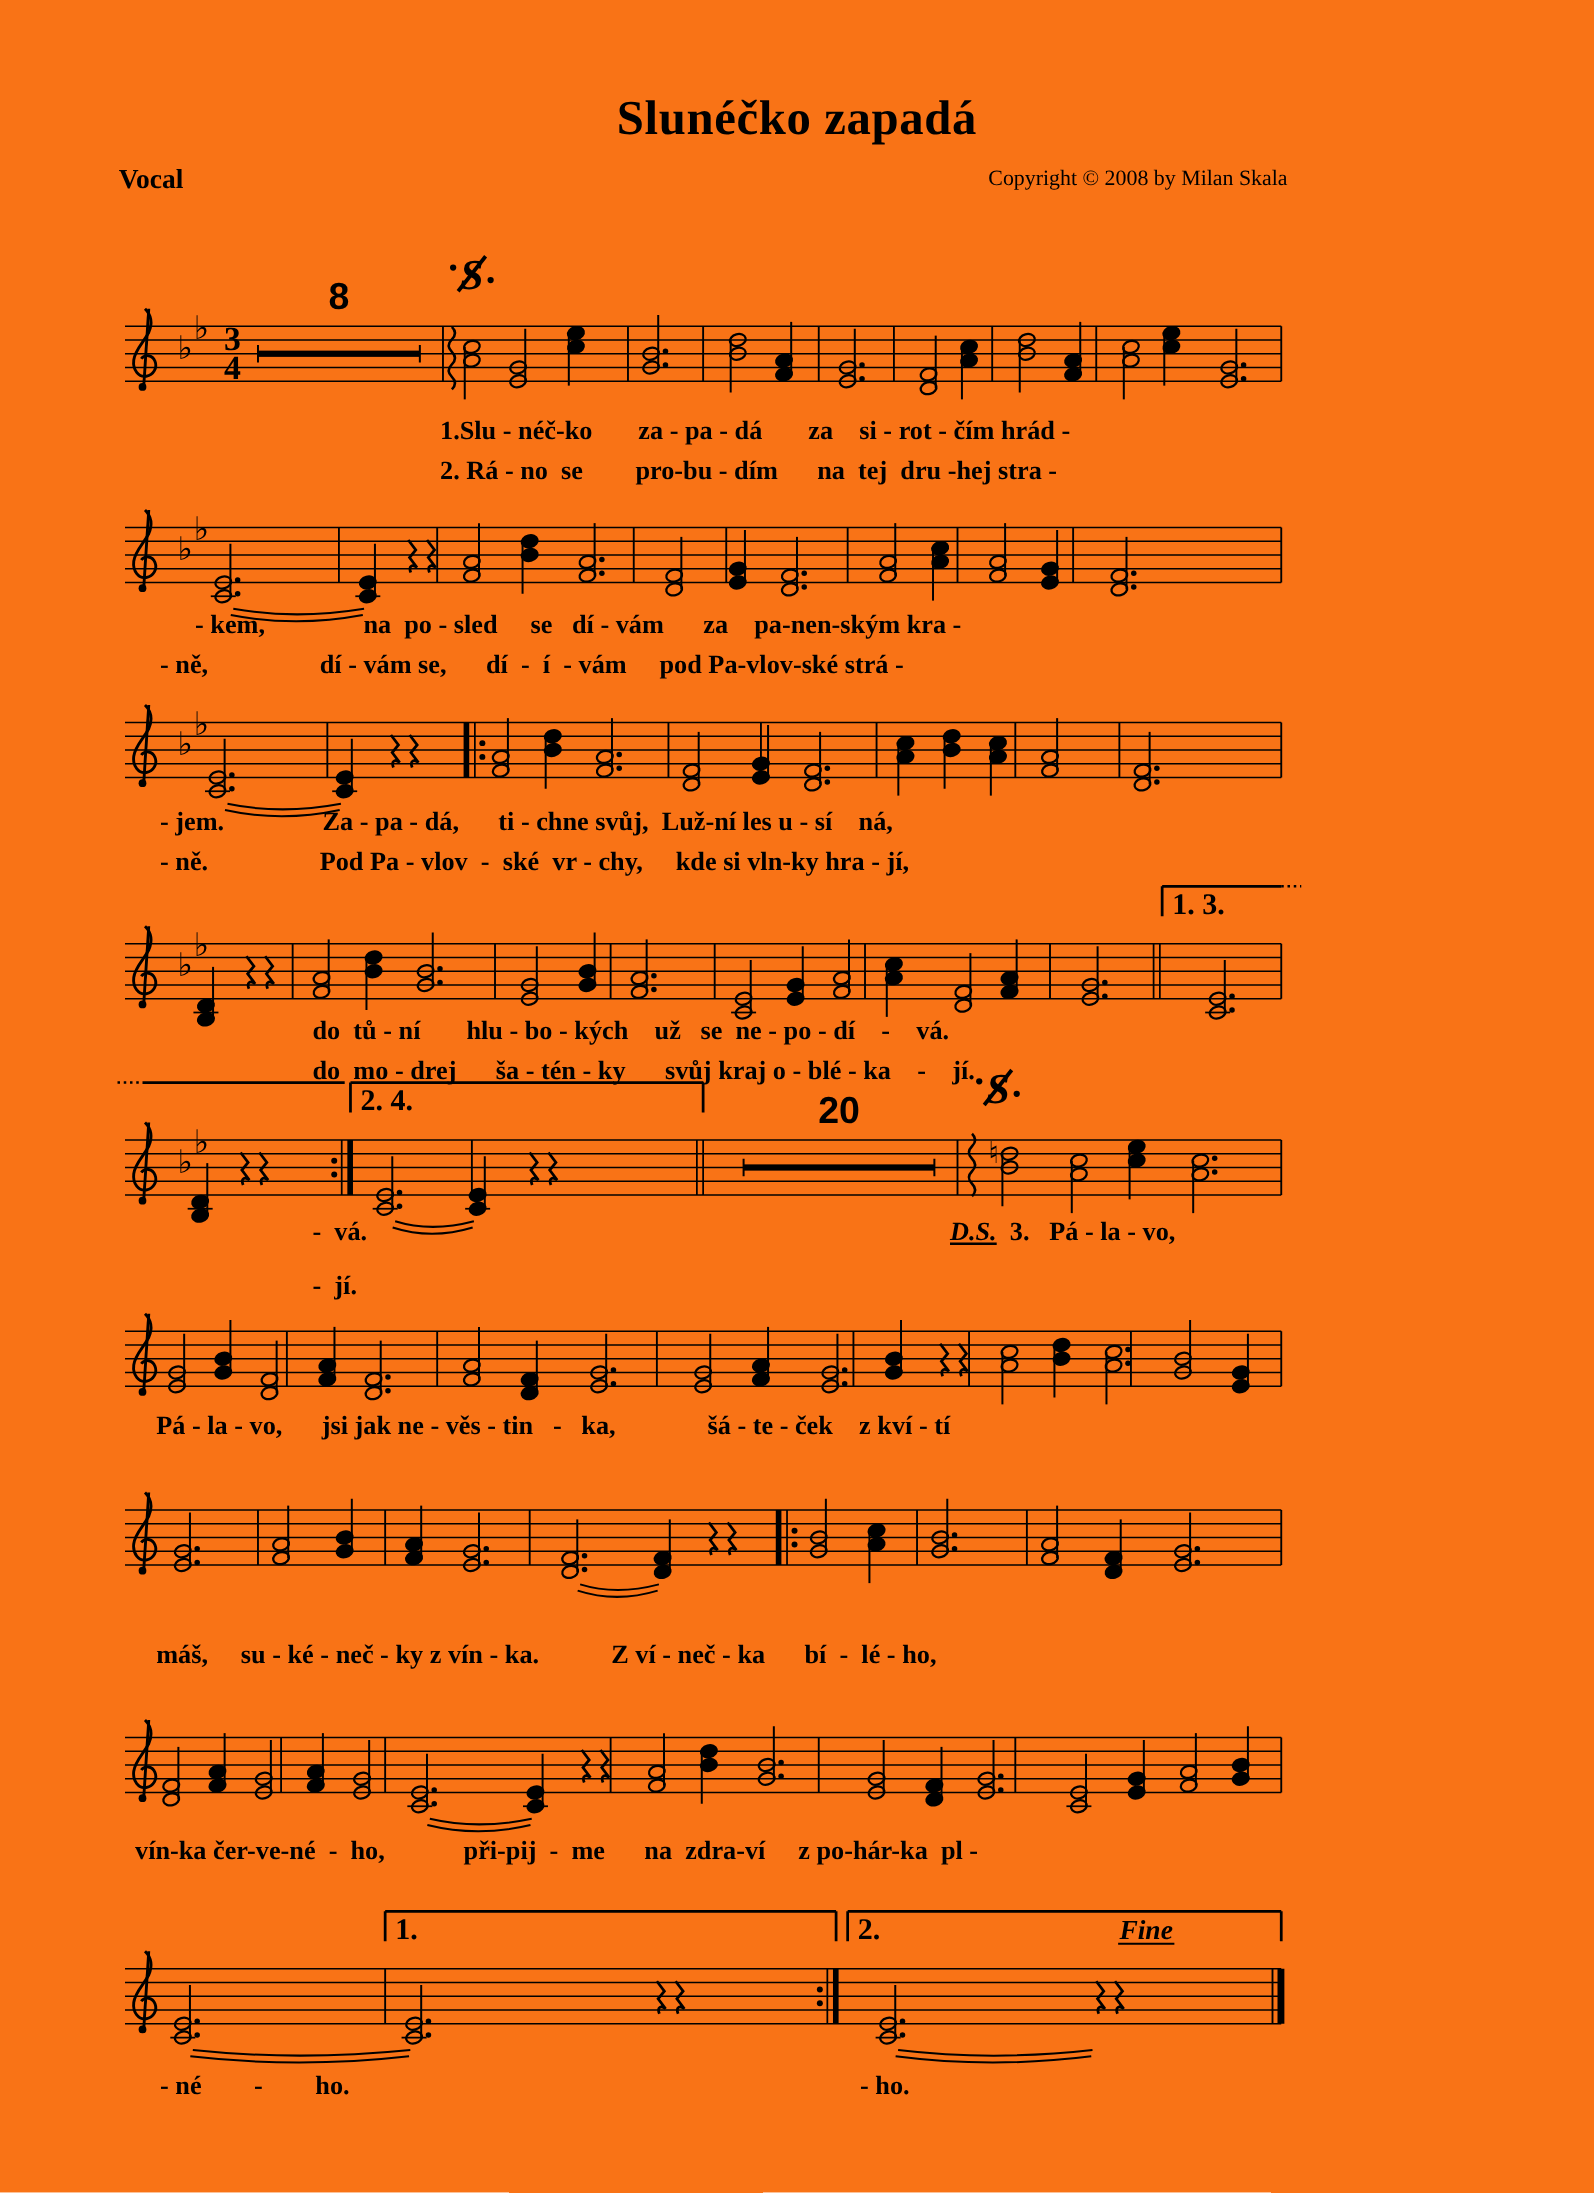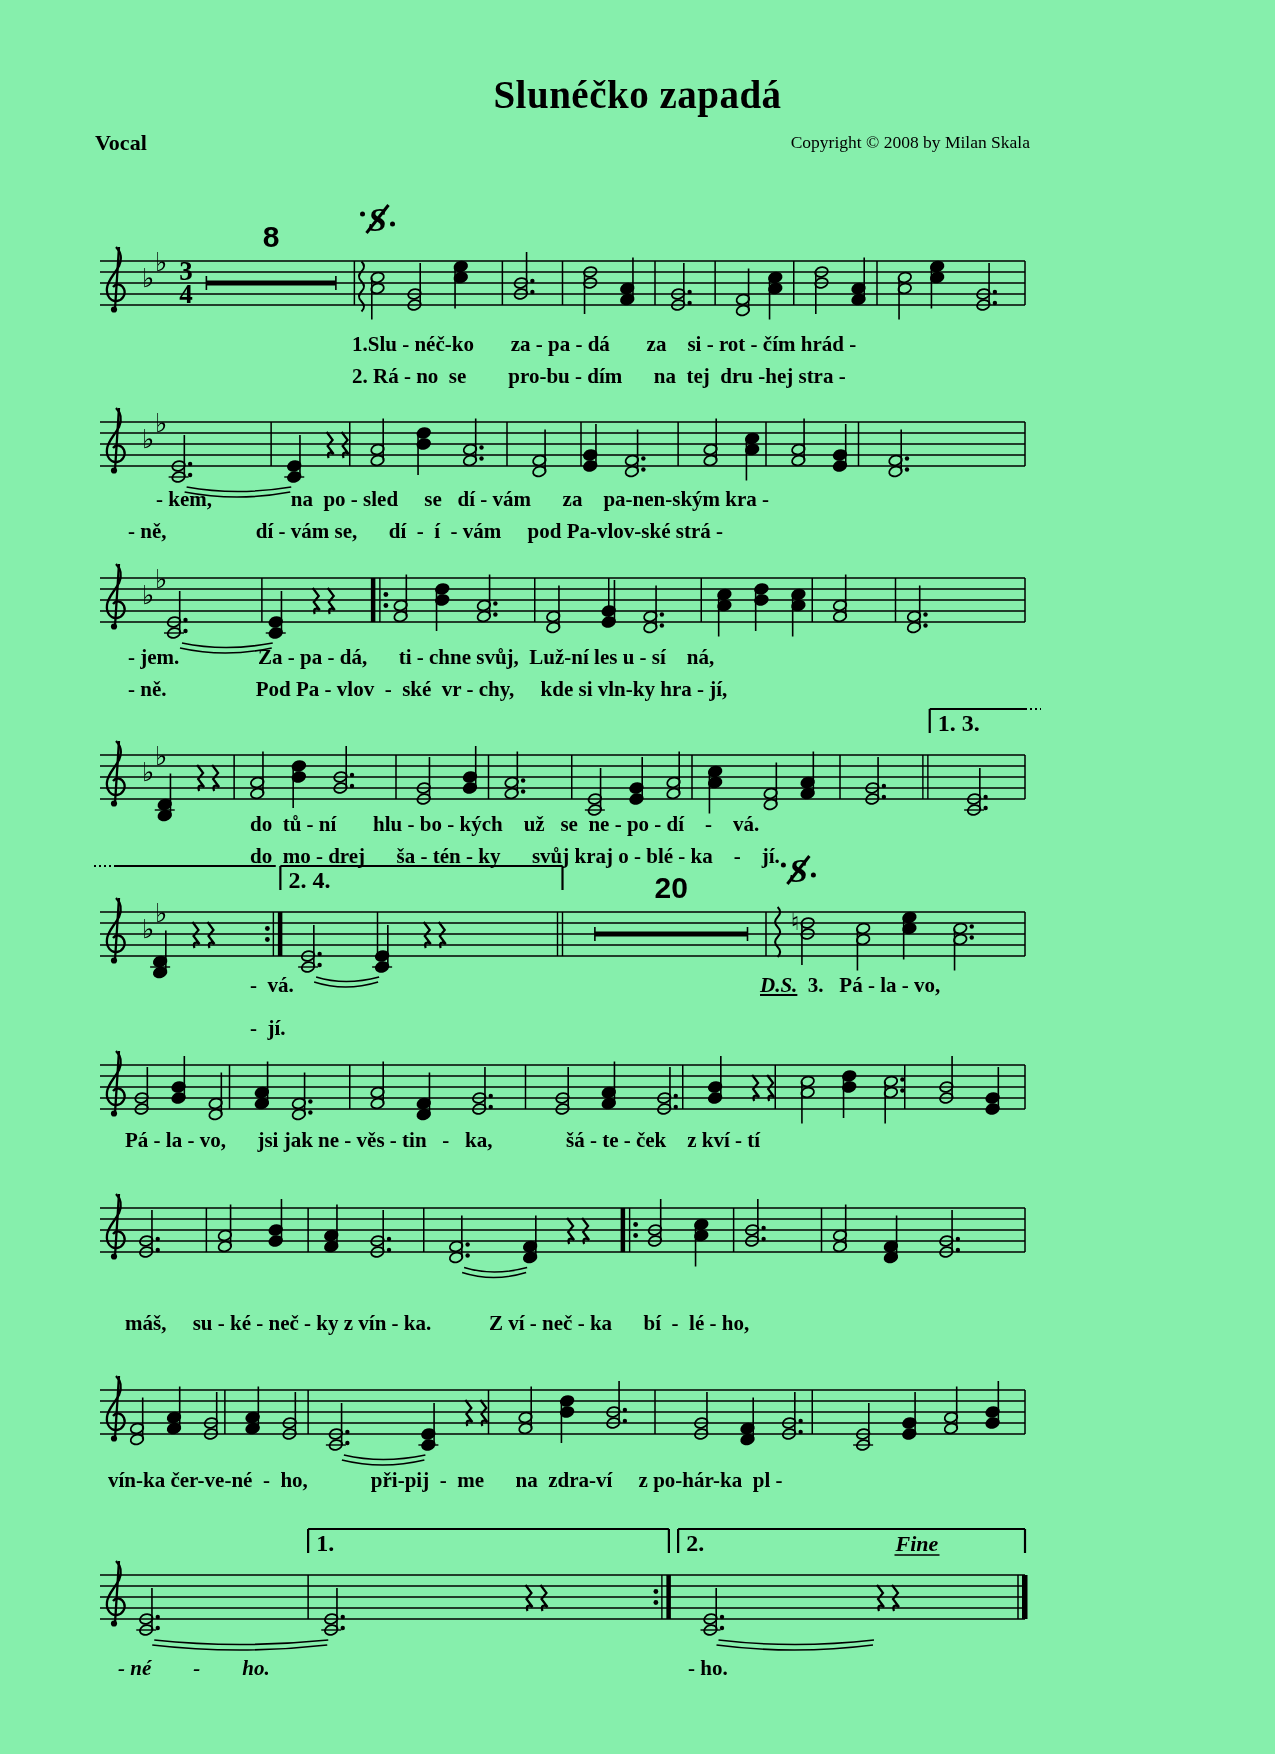--- a/index.html
+++ b/index.html
@@ -1,16 +1,16 @@
 <!DOCTYPE html>
 <html><head>
 <meta charset="utf-8">
 <style>
   html,body{margin:0;padding:0;background:#fff;}
-  .page{position:relative;width:1275px;height:1754px;background:#86efac;overflow:hidden;
+  .page{position:relative;width:1275px;height:1754px;background:#f97316;overflow:hidden;
         font-family:"Liberation Serif", serif;color:#000;}
   .title{position:absolute;left:0;top:72px;width:1275px;text-align:center;
          font-size:39px;font-weight:bold;letter-spacing:0.5px;}
   .part{position:absolute;left:95px;top:130px;font-size:22px;font-weight:bold;}
   .copyright{position:absolute;right:245px;top:132px;font-size:17.5px;}
   #score-svg{position:absolute;left:0;top:0;}
   .lyric{position:absolute;font-size:21px;font-weight:bold;white-space:pre;line-height:1;}
   .lyric .ds{font-style:italic;text-decoration:underline;}
 </style>
 </head>
@@ -714,16 +714,16 @@
       <div class="lyric" style="left: 128px; top: 647px;">- jem.               Za - pa - dá,      ti - chne svůj,  Luž-ní les u - sí    ná,</div>
       <div class="lyric" style="left: 128px; top: 679px;">- ně.                 Pod Pa - vlov  -  ské  vr - chy,     kde si vln-ky hra - jí,</div>
       <div class="lyric" style="left: 250px; top: 814px;">do  tů - ní       hlu - bo - kých    už   se  ne - po - dí    -    vá.</div>
       <div class="lyric" style="left: 250px; top: 846px;">do  mo - drej      ša - tén - ky      svůj kraj o - blé - ka    -    jí.</div>
       <div class="lyric" style="left: 250px; top: 975px;">-  vá.</div>
       <div class="lyric" style="left: 760px; top: 975px;"><span class="ds">D.S.</span>  3.   Pá - la - vo,</div>
       <div class="lyric" style="left: 250px; top: 1007px; margin-top: 11px;">-  jí.</div>
       <div class="lyric" style="left: 125px; top: 1130px;">Pá - la - vo,      jsi jak ne - věs - tin   -   ka,              šá - te - ček    z kví - tí</div>
       <div class="lyric" style="left: 125px; top: 1313px;">máš,     su - ké - neč - ky z vín - ka.           Z ví - neč - ka      bí  -  lé - ho,</div>
       <div class="lyric" style="left: 108px; top: 1470px;">vín-ka čer-ve-né  -  ho,            při-pij  -  me      na  zdra-ví     z po-hár-ka  pl -</div>
-      <div class="lyric" style="left: 118px; top: 1658px; font-style: italic;">- né        -        ho.</div>
+      <div class="lyric" style="left: 128px; top: 1658px;">- né        -        ho.</div>
       <div class="lyric" style="left: 688px; top: 1658px;">- ho.</div>
     </div>
 </div>
 
 </body></html>

